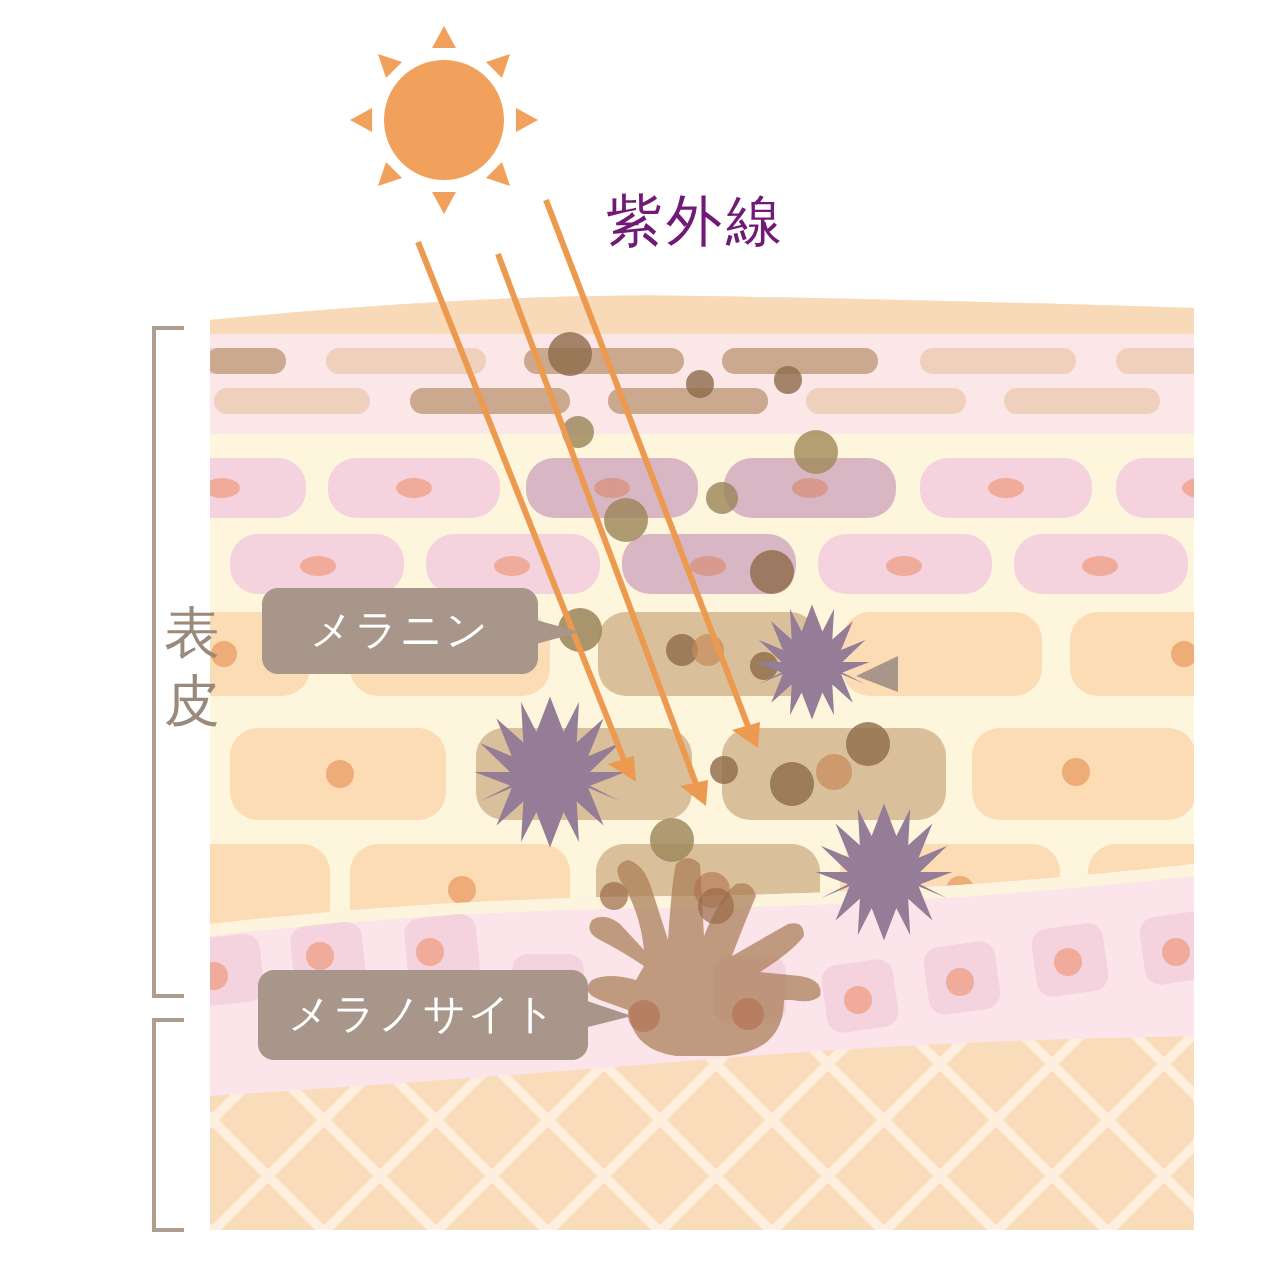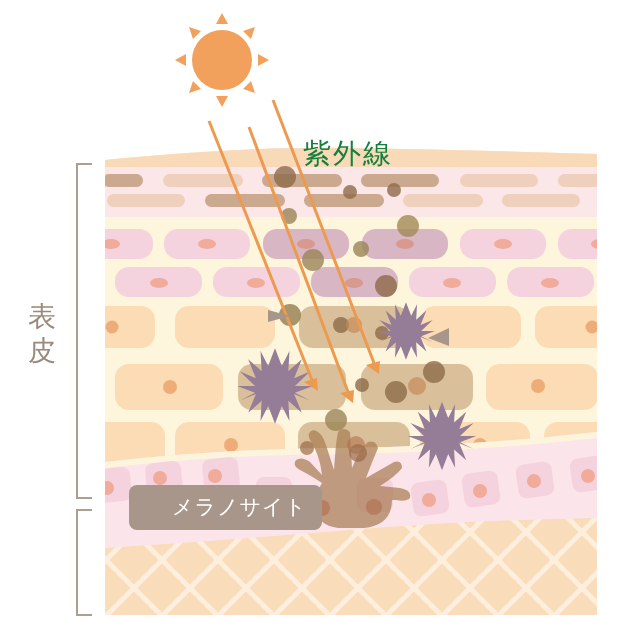--- a/index.html
+++ b/index.html
@@ -1,20 +1,20 @@
 <!DOCTYPE html>
 <html><head>
 <meta charset="utf-8">
 <style>
   html, body { margin:0; padding:0; background:#ffffff; }
   body { width:640px; height:640px; position:relative; overflow:hidden; font-family:"DejaVu Sans", sans-serif; }
   #stage { position:absolute; left:0; top:0; width:640px; height:640px; }
   .label-box { position:absolute; background:#a8968a; border-radius:8px; color:#ffffff; font-size:21px; line-height:1; display:flex; align-items:center; justify-content:center; letter-spacing:1px; }
-  .side-label { position:absolute; color:#9a8a7c; font-size:28px; line-height:34px; width:34px; text-align:left; }
-  .uv-title { position:absolute; color:#15803d; font-size:28px; letter-spacing:2px;margin-top:43px; }
+  .side-label { position:absolute; color:#9a8a7c; font-size:28px; line-height:34px; width:34px; text-align:right;margin-left:48px; }
+  .uv-title { position:absolute; color:#701a75; font-size:28px; letter-spacing:2px; }
 </style>
 </head>
 <body>
 
 <div id="stage">
   <svg width="640" height="640" viewBox="0 0 640 640" xmlns="http://www.w3.org/2000/svg">
     <defs>
       <clipPath id="skinClip">
         <path d="M105 160 Q250 146 350 148 Q470 150 597 154 L597 615 L105 615 Z"></path>
       </clipPath>
@@ -200,14 +200,15 @@
       <polygon points="268,310 290,316 268,322"></polygon>
       <polygon points="449,328 428,338 449,346"></polygon>
       <polygon points="292,500 316,508 292,514"></polygon>
     </g>
   </svg>
 
   <div class="uv-title" style="left:303px; top:92px;">紫外線</div>
 
   <div class="side-label" style="left:28px; top:300px;">表皮</div>
 
-  <div class="label-box" style="left:129px; top:485px; width:165px; height:45px;padding-left:28px;">メラノサイト</div>
+  <div class="label-box" style="left:131px; top:294px; width:138px; height:43px;">メラニン</div>
+  <div class="label-box" style="left:129px; top:485px; width:165px; height:45px;">メラノサイト</div>
 </div>
 
 </body></html>

